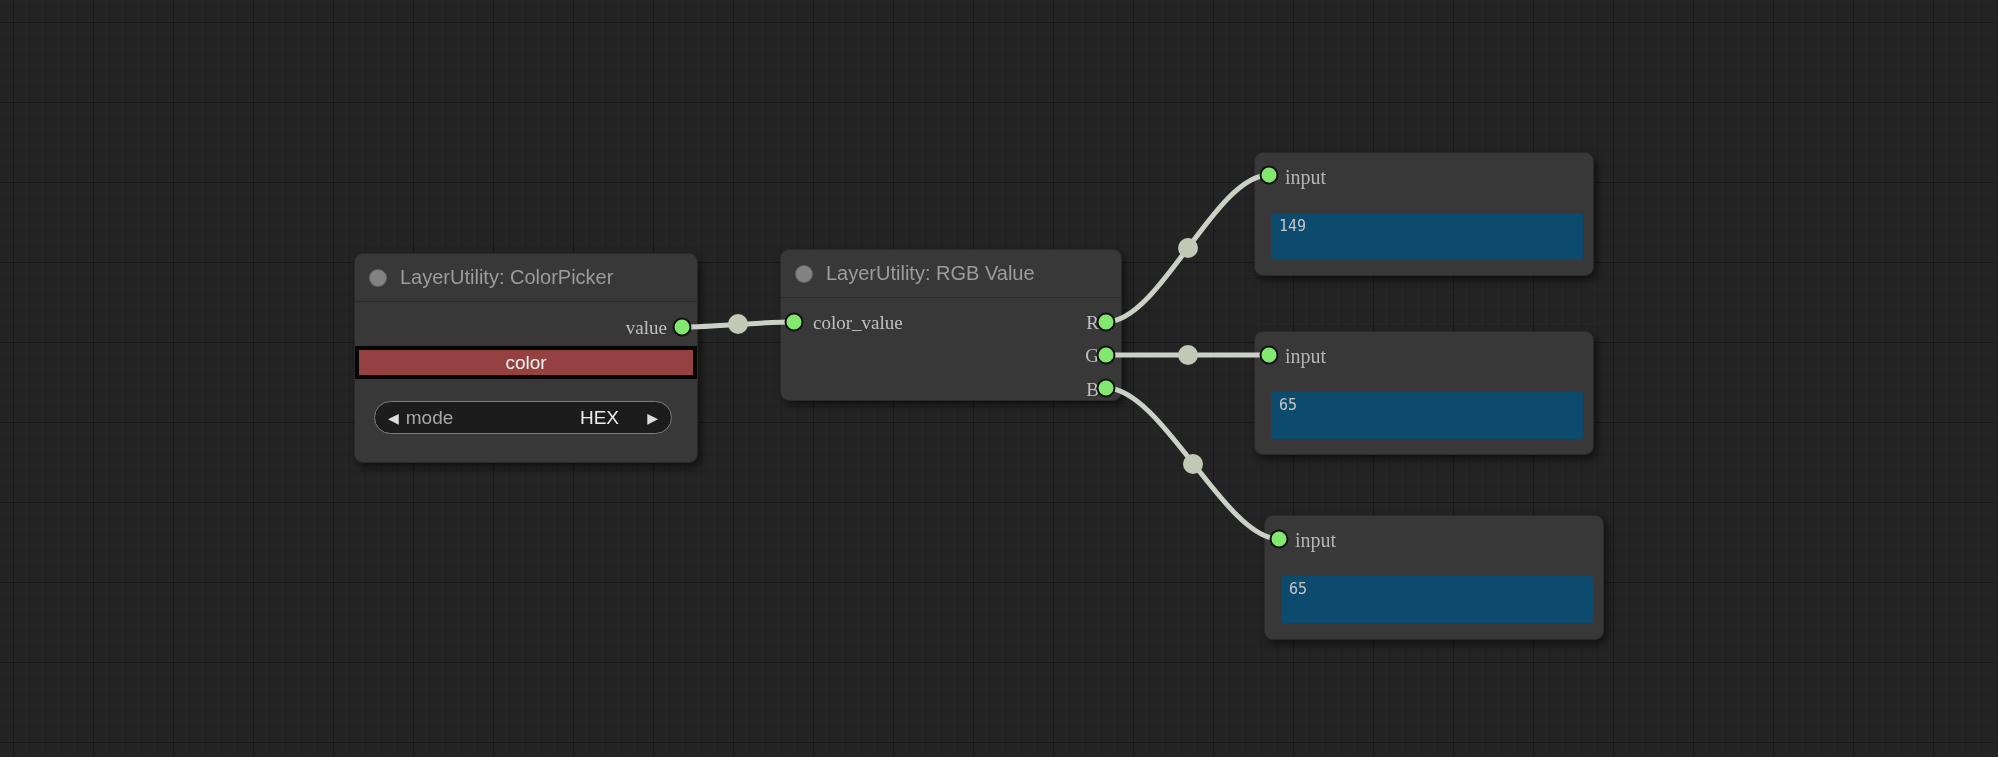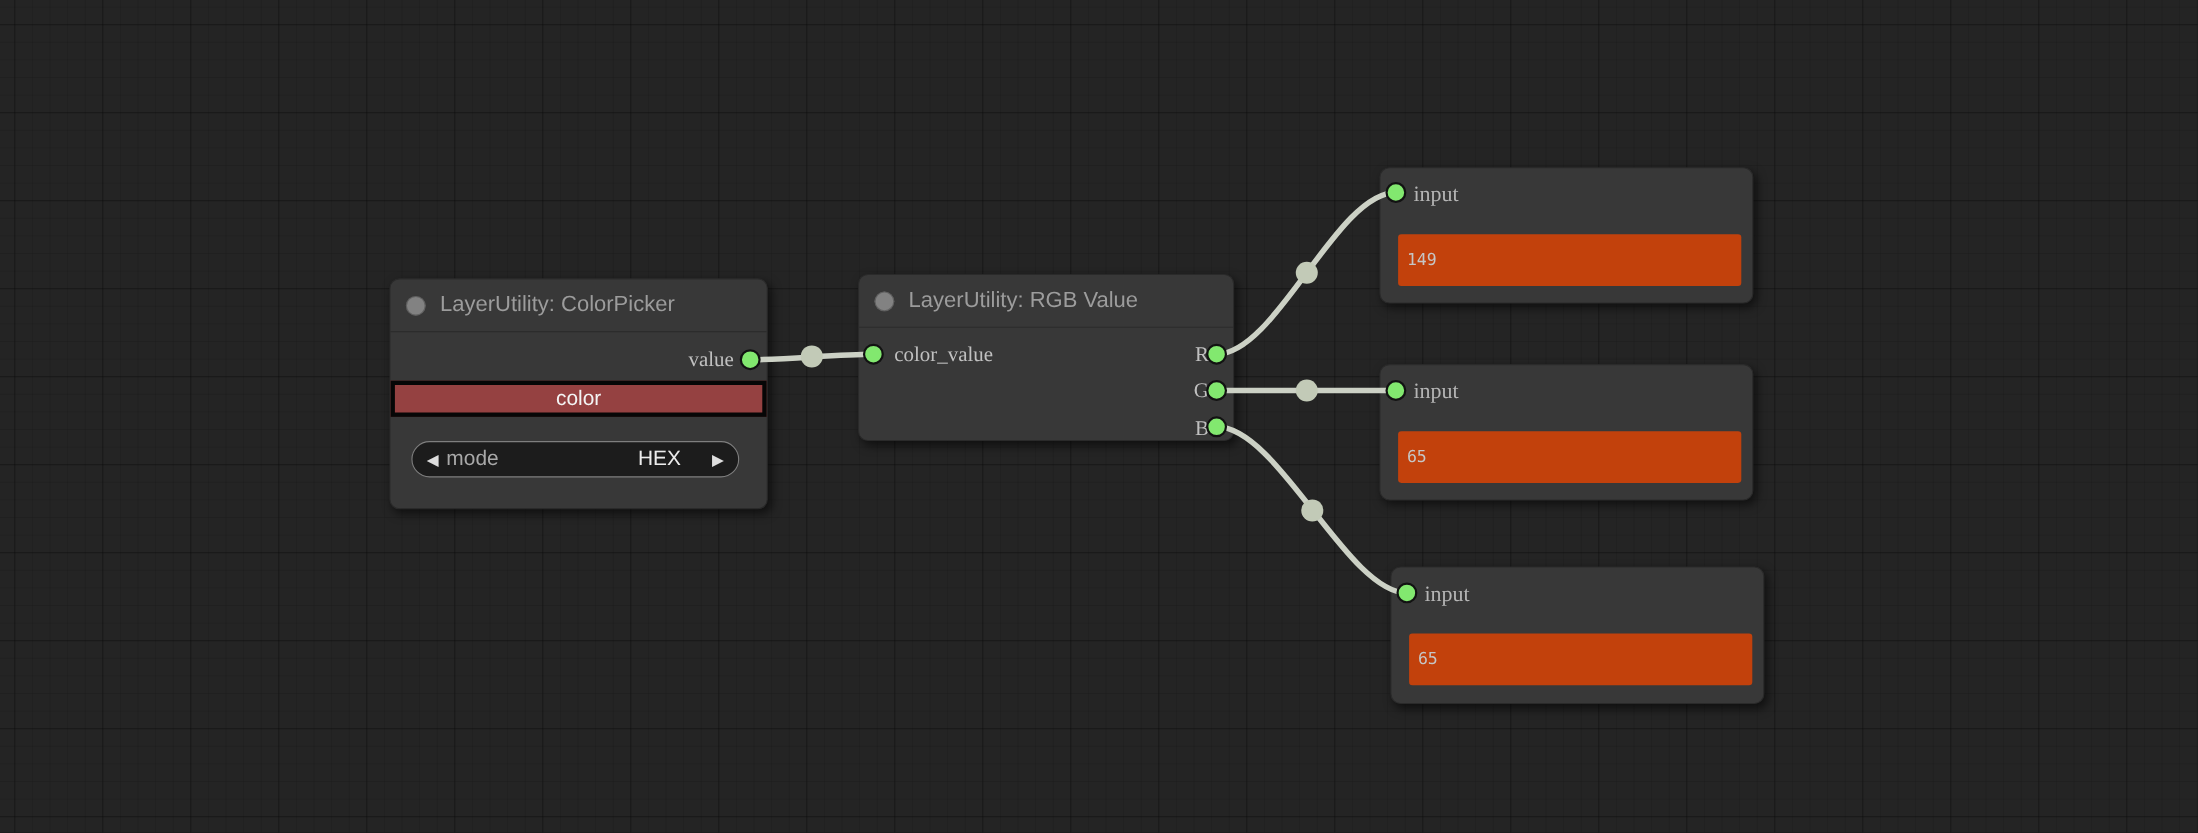--- a/index.html
+++ b/index.html
@@ -61,24 +61,24 @@
     display:flex;align-items:center;
     padding:0 13px;
     color:#e6e6e6;
   }
   .combo .arrow{font-size:14px;color:#dedede;line-height:1;}
   .combo .arrow.next{position:absolute;right:13px;}
   .combo .combo-label{font-size:19px;color:#a8a8a8;margin-left:7px;}
   .combo .combo-value{position:absolute;right:52px;font-size:19px;color:#ececec;}
   .text-widget{
     position:absolute;left:16px;top:60px;width:312px;height:47px;
-    background:#c2410c;border:none;border-radius:3px;
+    background:#0c4a6e;border:none;border-radius:3px;
     resize:none;outline:none;
     color:#c6c6c6;font-family:"DejaVu Sans Mono",monospace;font-size:15px;
-    padding:14px 8px;box-sizing:border-box;line-height:18px;
+    padding:4px 8px;box-sizing:border-box;line-height:18px;
   }
   #wires{position:absolute;left:0;top:0;z-index:5;pointer-events:none;}
   .wire{stroke:var(--wire,#ccd1c5);stroke-width:5;fill:none;stroke-linecap:round;}
   .port{fill:var(--accent-green,#82e86f);stroke:#121212;stroke-width:2;}
   .reroute{fill:var(--reroute-dot,#c2cab7);}
 </style>
 </head>
 <body>
 
 <div id="canvas">

